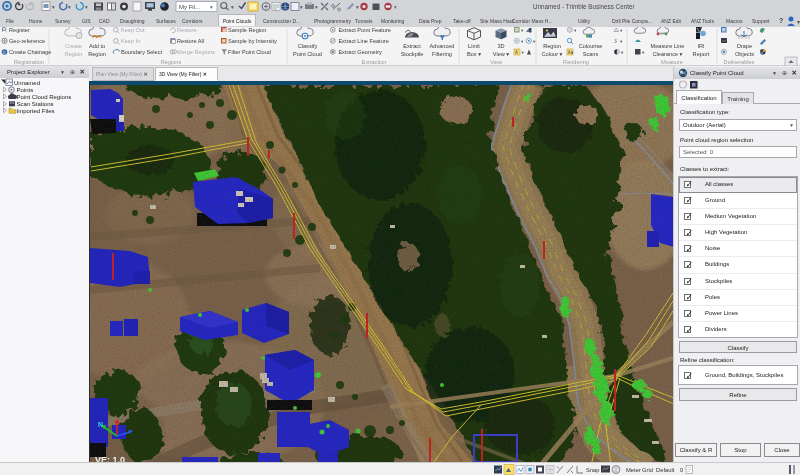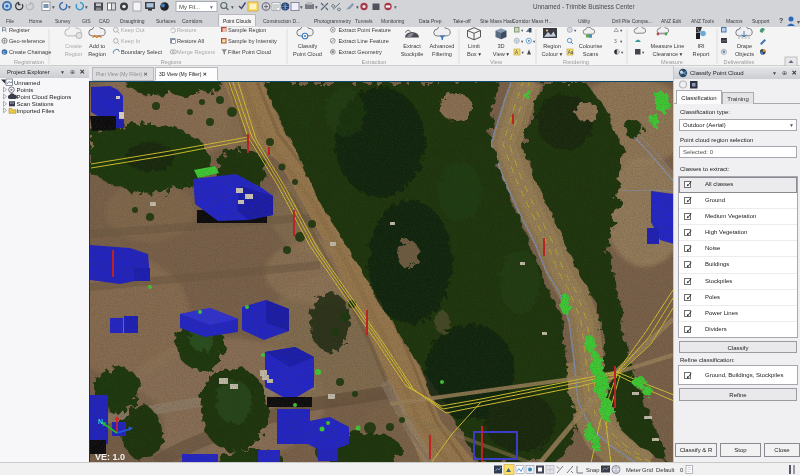--- a/index.html
+++ b/index.html
@@ -17,21 +17,21 @@
 #lp-tree { position:absolute; left:0; top:12px; width:89px; height:384px; background:#f7f7f9; }
 #rightpanel { position:absolute; left:673px; top:66px; width:127px; height:396px; background:#f0f0f2; border-left:1px solid #c8c8cc; }
 #rp-title { position:absolute; left:0; top:1px; width:127px; height:12px; background:linear-gradient(#e3e4e8,#cdced2); font-size:6px; color:#222; line-height:12px; }
 .rp-label { position:absolute; font-size:6px; color:#222; left:6px; white-space:nowrap; }
 .rp-box { position:absolute; left:5px; width:118px; background:#fff; border:1px solid #a7a7ad; }
 .rp-btn { position:absolute; background:#e9e9eb; border:1px solid #9a9aa0; font-size:6px; color:#222; text-align:center; }
 .chkrow { position:relative; height:16.2px; border-bottom:1px solid #ececee; }
 .chk { position:absolute; left:5px; top:4px; width:7px; height:7px; background:#fff; border:1px solid #707070; }
 .chk:after { content:"\2713"; position:absolute; left:0.5px; top:-0.5px; font-size:9px; line-height:7px; color:#1a1a1a; }
 .chklbl { position:absolute; left:26px; top:4px; font-size:6px; color:#222; white-space:nowrap; }
-#canvas { position:absolute; left:89px; top:81px; width:700px; height:381px; background:#8a7053; border-left:1px solid #2e2e2e; border-top:1px solid #0c4a6e; }
+#canvas { position:absolute; left:89px; top:81px; width:700px; height:381px; background:#8a7053; border-left:1px solid #2e2e2e; border-top:4px solid #0c4a6e; }
 #statusbar { position:absolute; left:0; top:462px; width:800px; height:13px; background:#f1f1f2; border-top:1px solid #cacaca; font-size:5.5px; color:#333; }
 </style>
 </head>
 <body>
 <div id="titlebar">
 <svg width="800" height="13" style="position:absolute;left:0;top:0">
   <circle cx="7" cy="6" r="5" fill="#3a6ea8"></circle>
       <circle cx="7" cy="6" r="3.2" fill="#b8d2ea"></circle>
       <circle cx="7" cy="6" r="1.6" fill="#3a6ea8"></circle>
   <path d="M19 2.5 a3.6 3.6 0 1 0 3.2 1.6 M19 2.5 l-0.5 2 l2 .4" fill="none" stroke="#3c3c42" stroke-width="1.3"></path>

